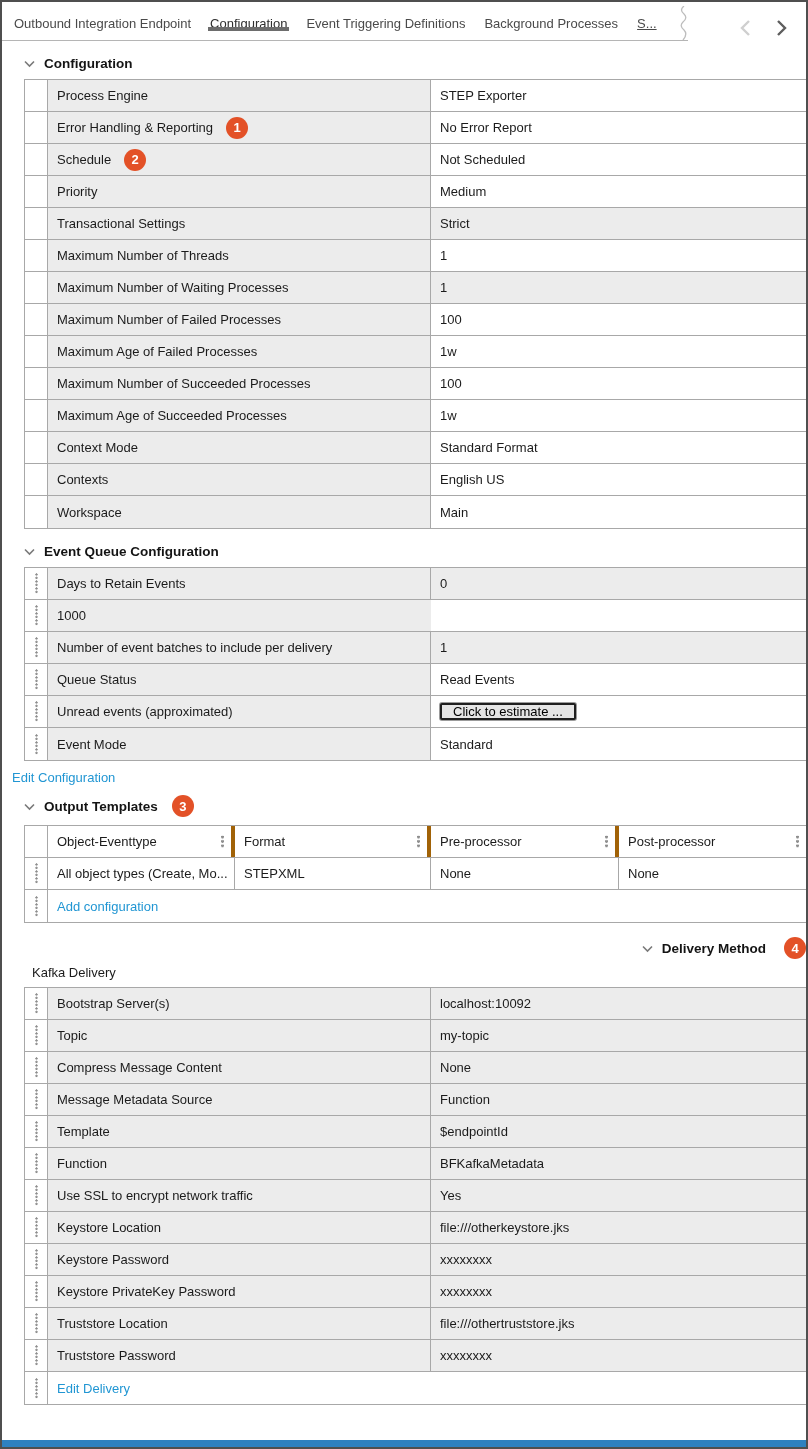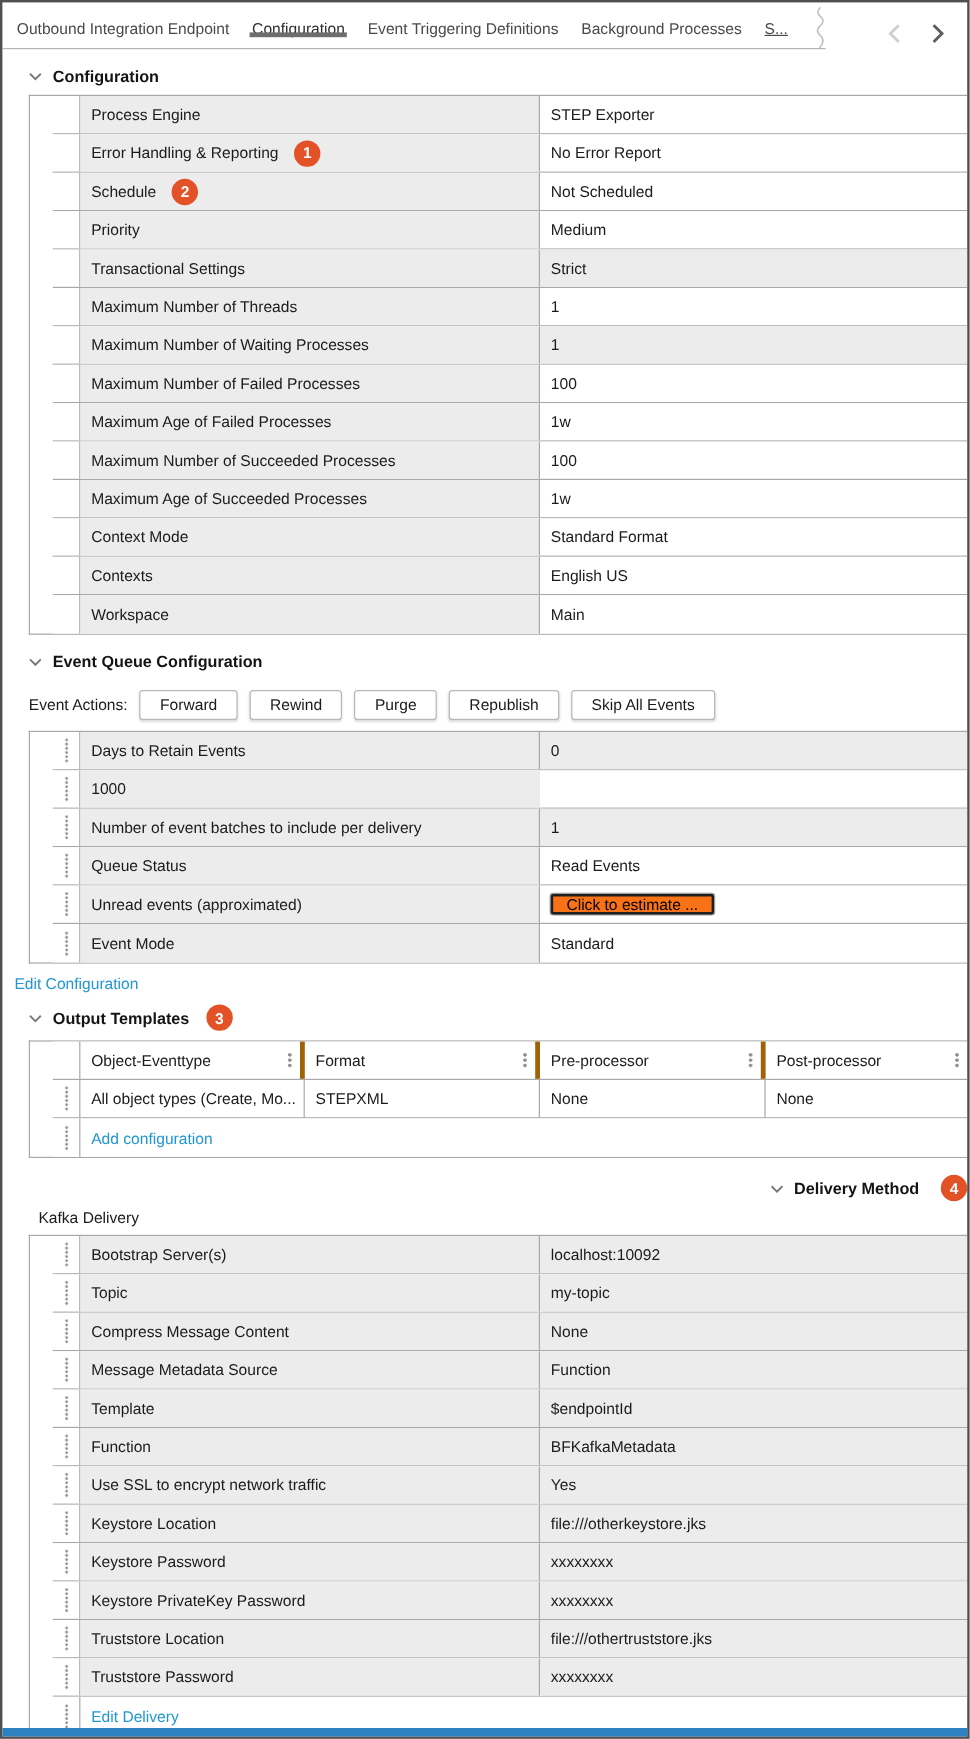--- a/index.html
+++ b/index.html
@@ -27,21 +27,21 @@
   
   .section-head { display:flex; align-items:center; gap:9px; padding:15px 0 8px 22px;
     font-weight:bold; font-size:13.5px; color:#141414; }
   .chev { flex:0 0 auto; }
 
   .badge { display:inline-flex; align-items:center; justify-content:center;
     width:22px; height:22px; border-radius:50%; background:#e35127; color:#fff;
     font-size:13px; font-weight:bold; margin-left:13px; flex:0 0 auto; }
 
   
-  .table { margin-left:22px; border:1px solid #a8a8a8; border-right:none;padding-left:19px; }
+  .table { margin-left:22px; border:1px solid #a8a8a8; border-right:none; }
   .trow { display:grid; grid-template-columns:23px 383px 1fr; height:32px;
     border-bottom:1px solid #a8a8a8; background:#fff; }
   .trow:last-child { border-bottom:none; }
   .cell { display:flex; align-items:center; padding:0 9px; border-right:1px solid #a8a8a8;
     overflow:hidden; white-space:nowrap; }
   .cell.handle { justify-content:center; padding:0; }
   .cell.label { background:#ececec; }
   .cell.value { border-right:none; }
   .cell.value.gray { background:#ececec; }
 
@@ -64,21 +64,21 @@
   .linkrow .cell { border-right:1px solid #a8a8a8; }
   .linkrow .linkcell { border-right:none; padding-left:9px; }
 
   a.link { color:#2196d3; text-decoration:none; cursor:pointer; }
 
   
   .actions { display:flex; align-items:center; gap:10px; padding:8px 0 9px 22px; }
   .btn { background:#fff; border:1px solid #b9b9b9; border-radius:3px; height:25px;
     display:inline-flex; align-items:center; padding:0 16px; color:#1b1b1b;
     box-shadow:0 1px 2px rgba(0,0,0,.14); cursor:pointer; font-size:13px; }
-  .btn-estimate { background:#f97316; border:2px solid #1f1f1f; border-radius:2px;
+  .btn-estimate { background:#e5e5e5; border:2px solid #1f1f1f; border-radius:2px;
     box-shadow:0 0 0 1px #9c9c9c; height:17px; display:inline-flex; align-items:center;
     padding:0 11px; font-size:13px; cursor:pointer; }
 
   .edit-config-link { padding:9px 0 2px 10px; }
   .subtitle { padding:1px 0 7px 30px; }
   .gap { flex:1 1 auto; }
 </style>
 </head>
 <body>
 
@@ -226,28 +226,20 @@
 
     <div class="section-head">
       <span class="chev">
         <svg width="11" height="8" viewBox="0 0 11 8">
             <polyline points="1,1.5 5.5,6 10,1.5" fill="none" stroke="#7a7a7a" stroke-width="1.6"></polyline>
           </svg>
       </span>
       <span>Event Queue Configuration</span>
     </div>
 
-    <div class="actions">
-      <span>Event Actions:</span>
-      <button class="btn">Forward</button>
-      <button class="btn">Rewind</button>
-      <button class="btn">Purge</button>
-      <button class="btn">Republish</button>
-      <button class="btn">Skip All Events</button>
-    </div>
 
     <div class="table">
       <div class="trow">
         <div class="cell handle">
             <span class="dots"></span>
           </div>
         <div class="cell label">
             <span>Days to Retain Events</span>
           </div>
         <div class="cell value gray">0</div>

